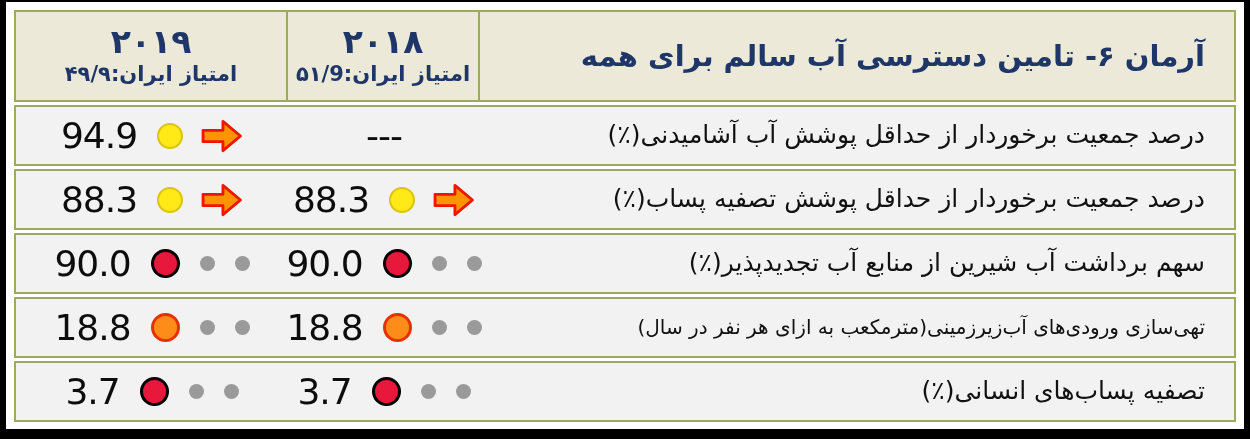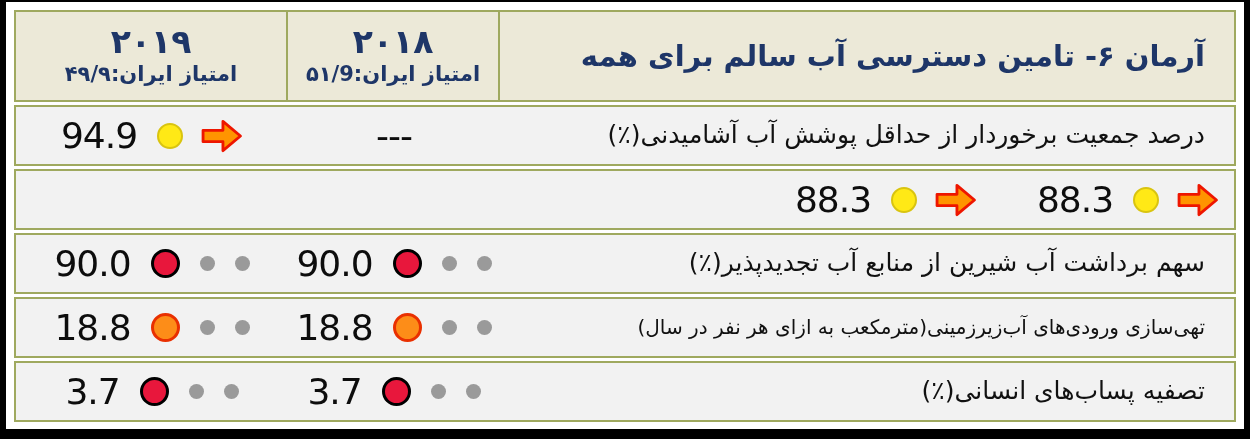--- a/index.html
+++ b/index.html
@@ -15,21 +15,21 @@
   }
   .table{display:flex;flex-direction:column;gap:3px;}
   .row{
     display:flex;box-sizing:border-box;
     border:2px solid var(--border-olive,#9fa95f);
   }
   .row.header{height:92px;background:var(--header-bg,#ece9d8);}
   .row.body{height:61px;background:var(--row-bg,#f2f2f2);}
   .cell{box-sizing:border-box;height:100%;display:flex;align-items:center;}
   .c2019{width:272px;justify-content:center;}
-  .c2018{width:212px;justify-content:center;}
+  .c2018{width:192px;justify-content:center;}
   .clabel{flex:1;justify-content:flex-start;padding:0 29px;margin-left:16px;}
   .row.header .cell{flex-direction:column;justify-content:center;}
   .row.header .cell + .cell{border-inline-start:2px solid var(--border-olive,#9fa95f);}
   .year{
     font-size:33px;font-weight:bold;line-height:1.15;
     color:var(--navy,#1e3668);
   }
   .score{
     font-size:21px;font-weight:bold;line-height:1.3;
     color:var(--navy,#1e3668);
@@ -98,20 +98,23 @@
           <span class="num">94.9</span>
           <span class="circle yellow"></span>
           <svg class="arrow" viewBox="0 0 44 38" width="42" height="36">
               <path d="M2 13 H23 V3.5 L41.5 19 L23 34.5 V25 H2 Z" fill="#ff9400" stroke="#ee1600" stroke-width="3" stroke-linejoin="round"></path>
             </svg>
         </div>
       </div>
     </div>
 
     <div class="row body">
+      <div class="cell clabel">
+        <div class="label">درصد جمعیت برخوردار از حداقل پوشش تصفیه پساب(٪)</div>
+      </div>
       <div class="cell c2018">
         <div class="vgroup">
           <span class="num">88.3</span>
           <span class="circle yellow"></span>
           <svg class="arrow" viewBox="0 0 44 38" width="42" height="36">
               <path d="M2 13 H23 V3.5 L41.5 19 L23 34.5 V25 H2 Z" fill="#ff9400" stroke="#ee1600" stroke-width="3" stroke-linejoin="round"></path>
             </svg>
         </div>
       </div>
       <div class="cell c2019">

